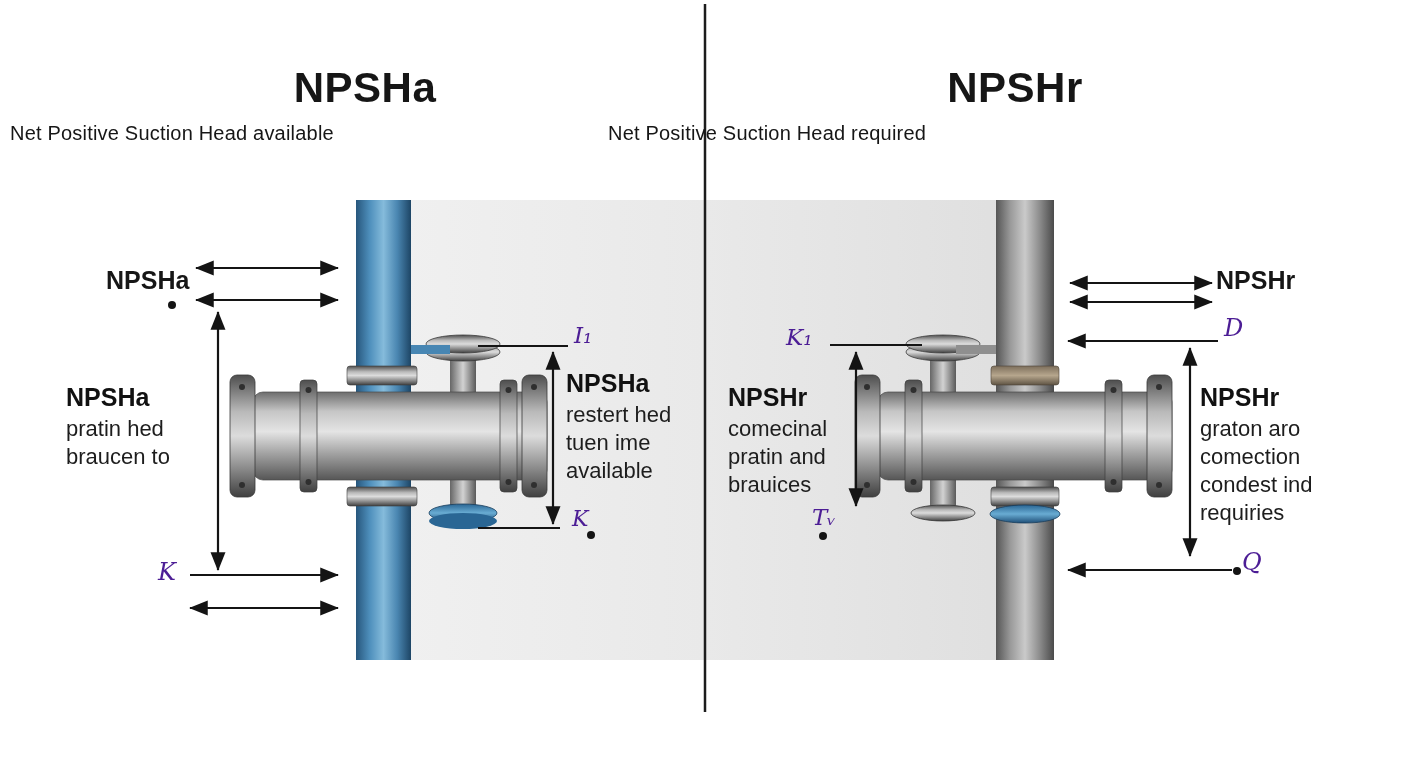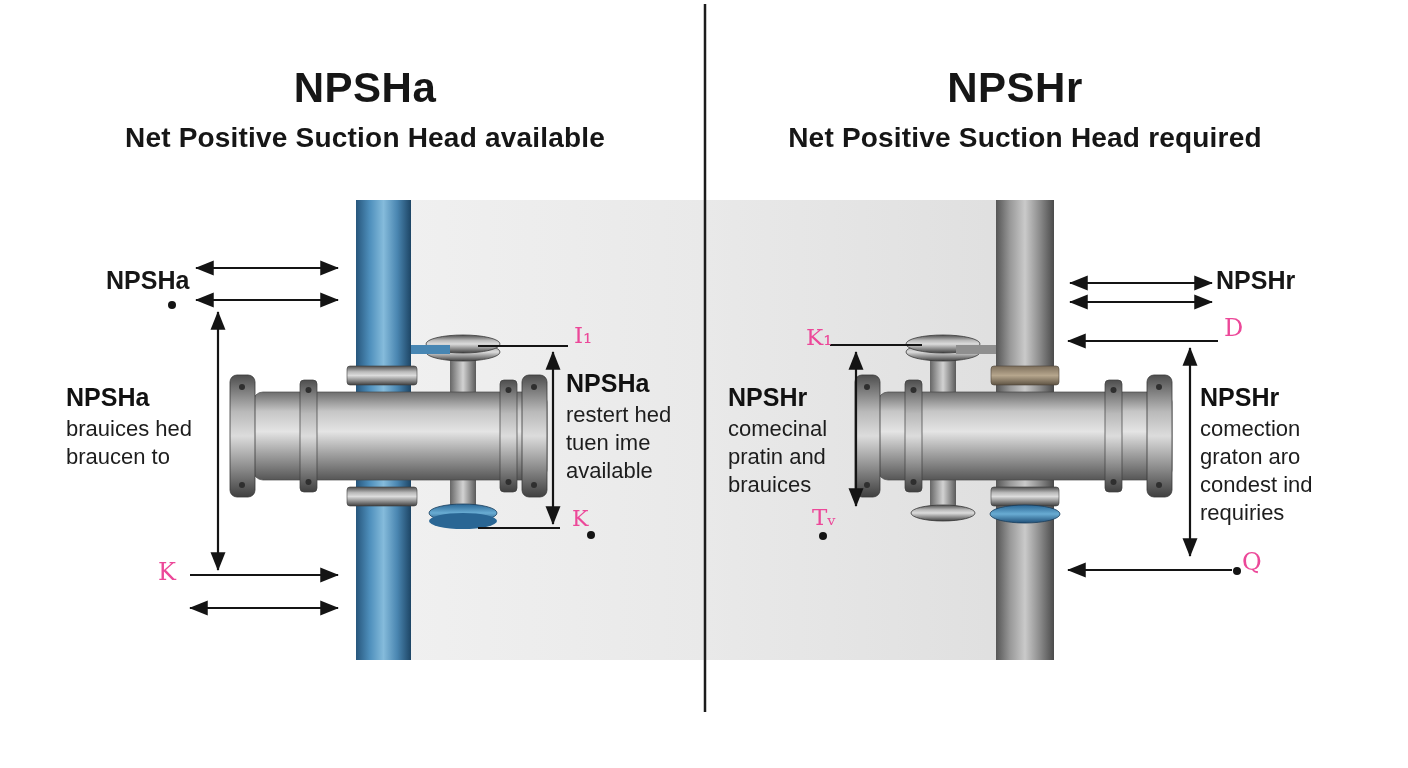--- a/index.html
+++ b/index.html
@@ -3,25 +3,25 @@
 <meta charset="utf-8">
 <style>
   * { margin:0; padding:0; box-sizing:border-box; }
   html,body { width:1408px; height:768px; }
   body {
     position:relative; background:#ffffff; overflow:hidden;
     font-family:"Liberation Sans", sans-serif; color:#161616;
   }
   .abs { position:absolute; }
   .title { font-size:42px; font-weight:700; letter-spacing:.5px; text-align:center; }
-  .subtitle { font-size:28px; font-weight:700; text-align:center; letter-spacing:.2px; }
+  .subtitle { font-size:20px; font-weight:400; letter-spacing:.2px; }
   .dimlabel { font-size:25px; font-weight:700; }
   .note { font-size:22px; line-height:28px; color:#1d1d1d; }
   .note .head { font-size:25px; font-weight:700; line-height:31px; margin-bottom:2px; color:#111; }
-  .ser { font-family:"DejaVu Serif", serif; font-size:23px; color:#ec4899; }
+  .ser { font-family:"DejaVu Serif", serif; font-style:italic; font-size:23px; color:#4c1d95; }
 </style>
 </head>
 <body>
 
 <svg class="abs" style="left:0; top:0;" width="1408" height="768" viewBox="0 0 1408 768">
   <defs>
     <linearGradient id="panelG" x1="0" y1="0" x2="1" y2="0">
       <stop offset="0" stop-color="#f1f1f1"></stop>
         <stop offset="0.5" stop-color="#e9e9e9"></stop>
         <stop offset="1" stop-color="#dedede"></stop>
@@ -165,52 +165,52 @@
     <circle cx="591" cy="535" r="4"></circle>
     <circle cx="823" cy="536" r="4"></circle>
     <circle cx="1237" cy="571" r="4"></circle>
   </g>
 </svg>
 
 <div class="abs title" style="left:10px; top:64px; width:710px;">NPSHa</div>
 <div class="abs subtitle" style="left:10px; top:122px; width:710px;">Net Positive Suction Head available</div>
 
 <div class="abs title" style="left:640px; top:64px; width:750px;">NPSHr</div>
-<div class="abs subtitle" style="left:650px; top:122px; width:750px;">Net Positive Suction Head required</div>
+<div class="abs subtitle" style="left:608px; top:122px; width:750px;">Net Positive Suction Head required</div>
 
 <div class="abs dimlabel" style="left:106px; top:266px;">NPSHa</div>
 <div class="abs ser" style="left:158px; top:558px; font-size:24px;">K</div>
 <div class="abs ser" style="left:574px; top:322px;">I₁</div>
 <div class="abs ser" style="left:572px; top:506px; font-size:22px;">K</div>
 
 <div class="abs note" style="left:66px; top:382px; width:200px;">
   <div class="head">NPSHa</div>
-  <div>brauices hed</div>
+  <div>pratin hed</div>
   <div>braucen to</div>
 </div>
 
 <div class="abs note" style="left:566px; top:368px; width:170px;">
   <div class="head">NPSHa</div>
   <div>restert hed</div>
   <div>tuen ime</div>
   <div>available</div>
 </div>
 
 <div class="abs dimlabel" style="left:1216px; top:266px;">NPSHr</div>
 <div class="abs ser" style="left:1224px; top:314px; font-size:24px;">D</div>
-<div class="abs ser" style="left:806px; top:324px;">K₁</div>
+<div class="abs ser" style="left:786px; top:324px;">K₁</div>
 <div class="abs ser" style="left:812px; top:504px;">Tᵥ</div>
 <div class="abs ser" style="left:1242px; top:548px; font-size:24px;">Q</div>
 
 <div class="abs note" style="left:728px; top:382px; width:170px;">
   <div class="head">NPSHr</div>
   <div>comecinal</div>
   <div>pratin and</div>
   <div>brauices</div>
 </div>
 
 <div class="abs note" style="left:1200px; top:382px; width:180px;">
   <div class="head">NPSHr</div>
+  <div>graton aro</div>
   <div>comection</div>
-  <div>graton aro</div>
   <div>condest ind</div>
   <div>requiries</div>
 </div>
 
 </body></html>

